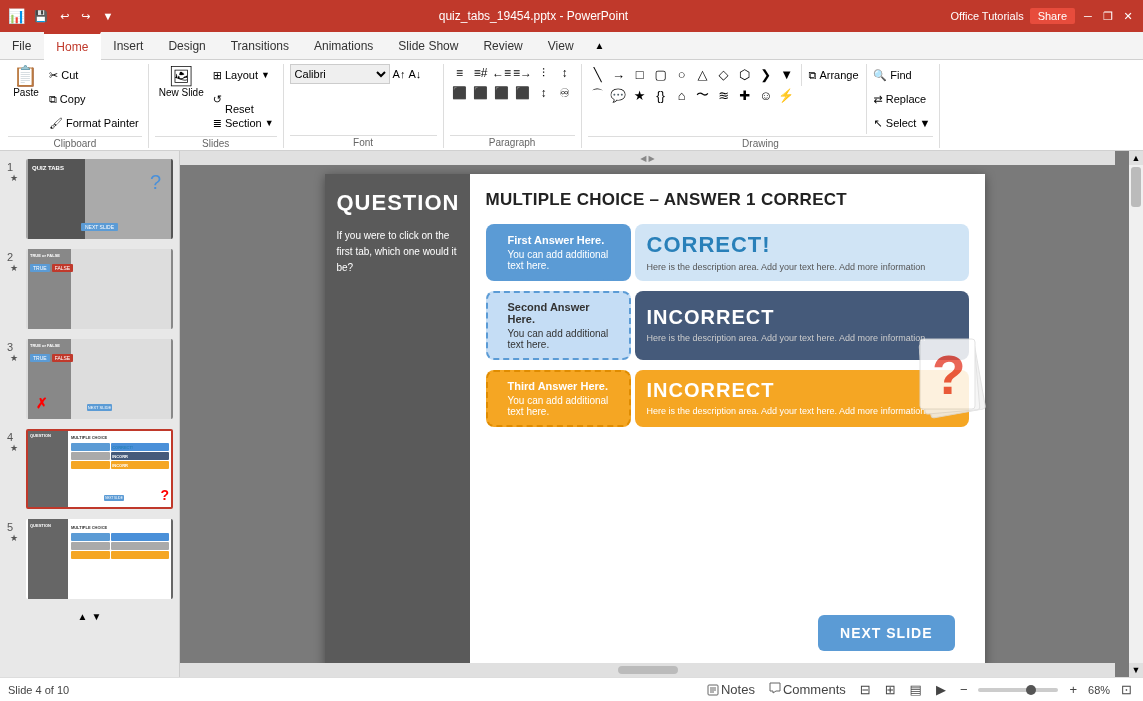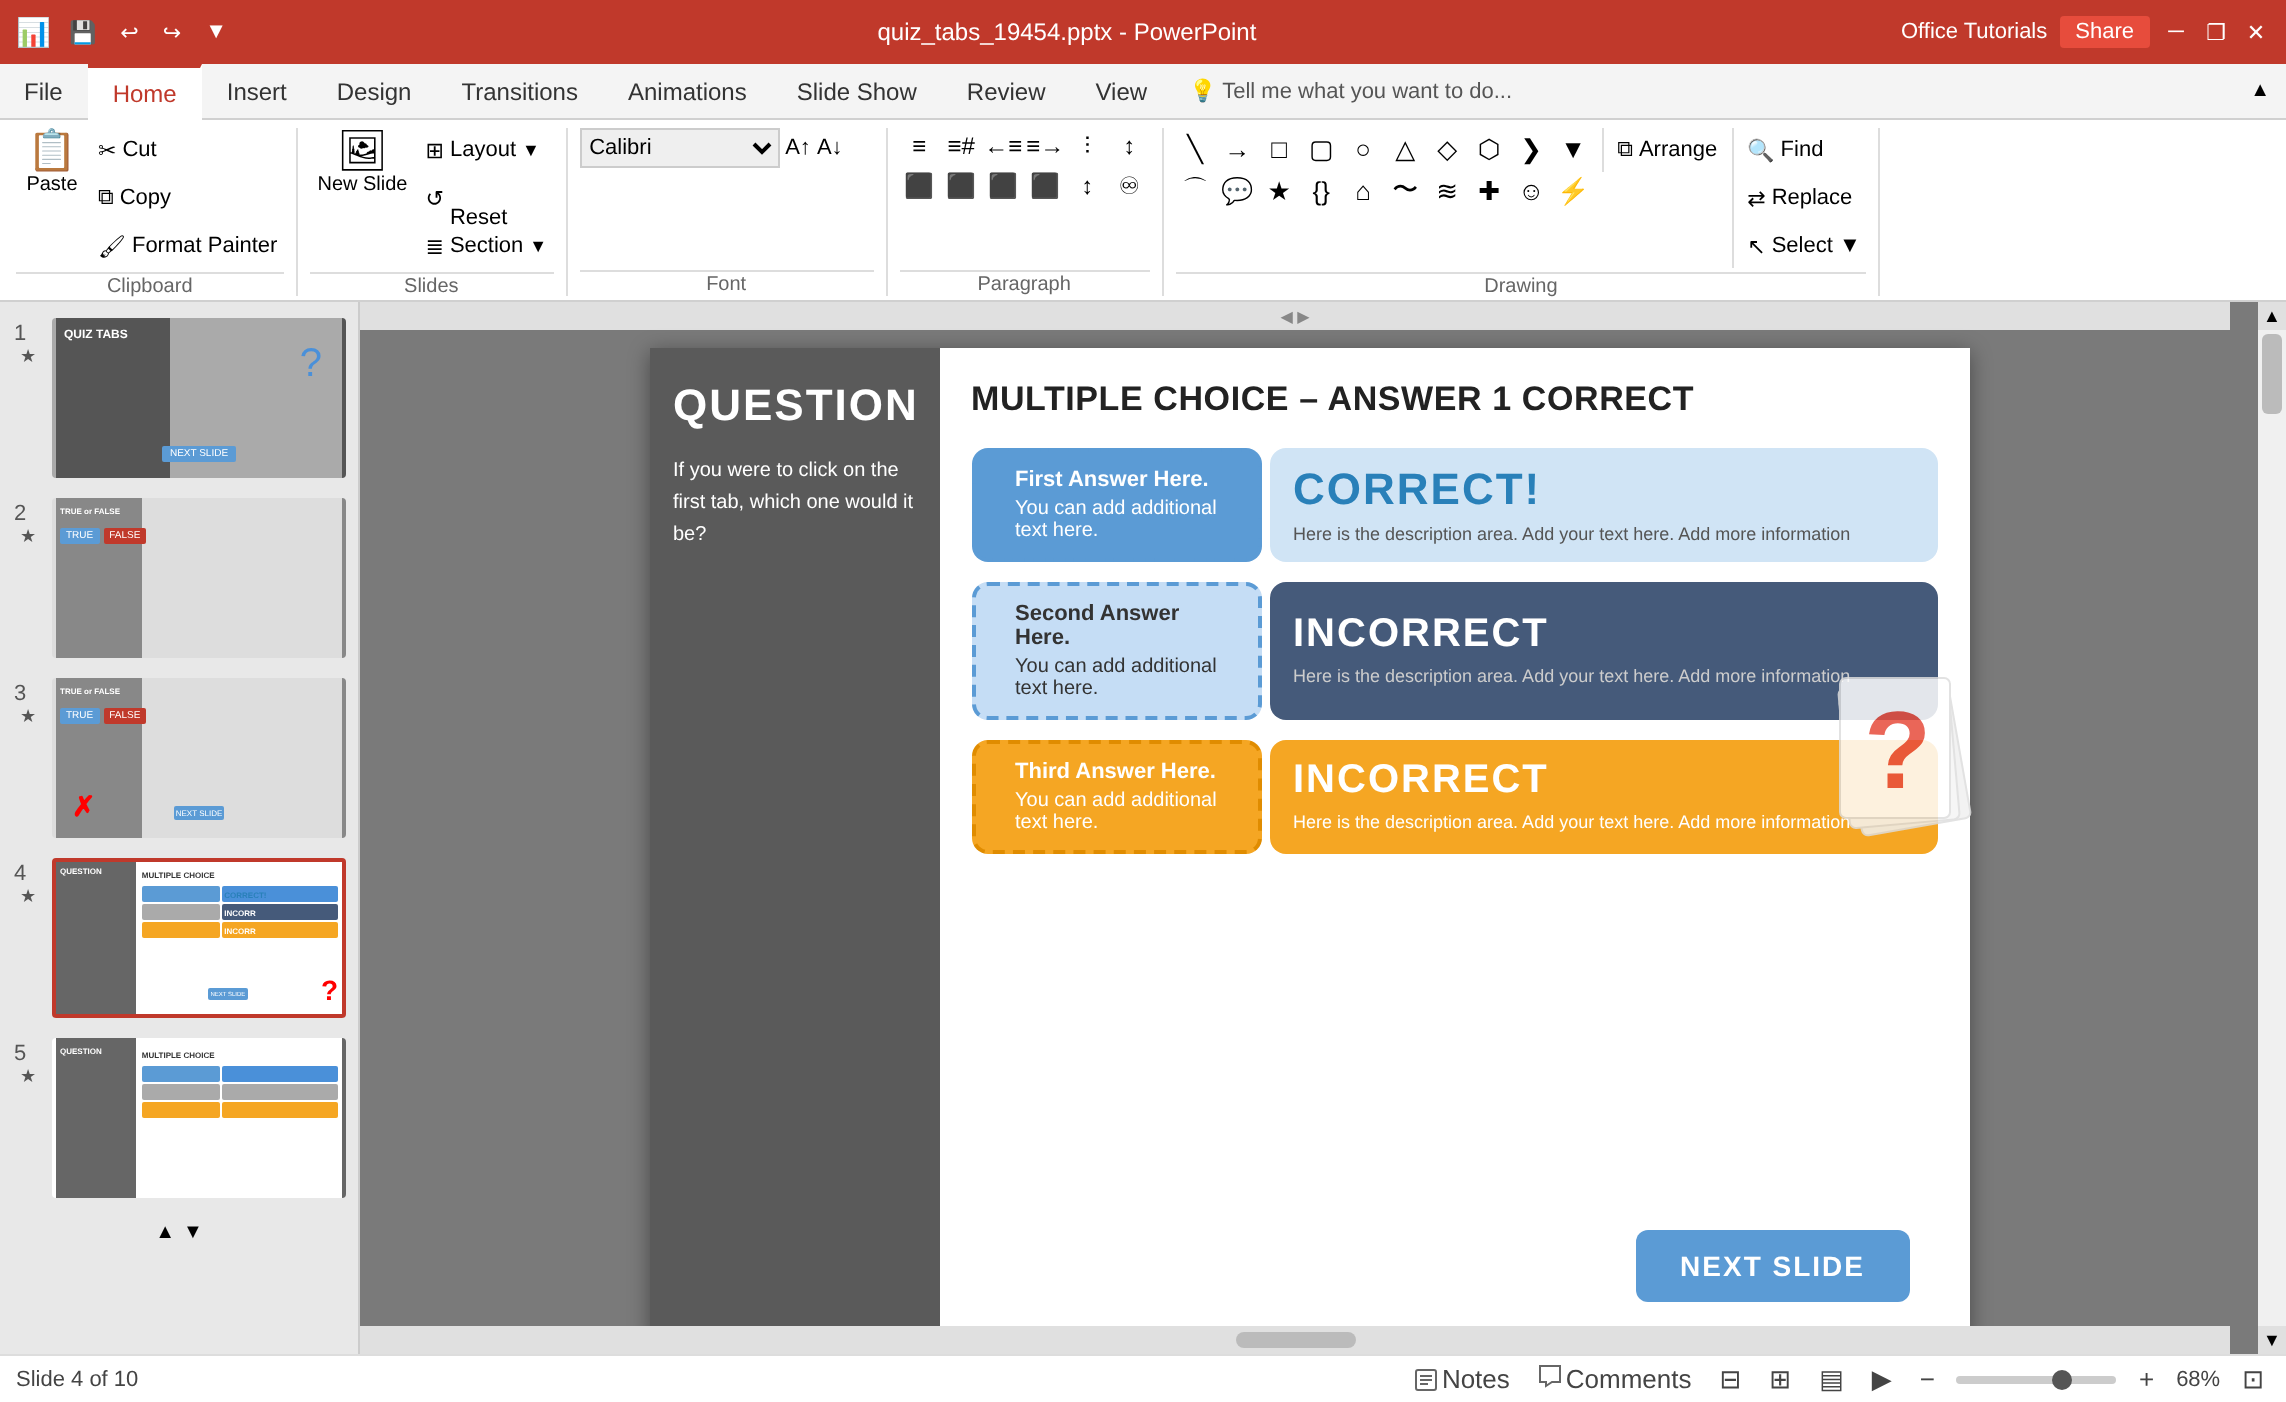--- a/index.html
+++ b/index.html
@@ -126,23 +126,20 @@
   <div class="ribbon-tabs">
     <div class="ribbon-tab">File</div>
     <div class="ribbon-tab active">Home</div>
     <div class="ribbon-tab">Insert</div>
     <div class="ribbon-tab">Design</div>
     <div class="ribbon-tab">Transitions</div>
     <div class="ribbon-tab">Animations</div>
     <div class="ribbon-tab">Slide Show</div>
     <div class="ribbon-tab">Review</div>
     <div class="ribbon-tab">View</div>
-    <div style="flex:1; display:flex; align-items:center; padding:0 8px;">
-      <span style="font-size:11px; color:#555;">💡 <span>Tell me what you want to do...</span></span>
-    </div>
     <div style="display:flex; align-items:center; padding:0 6px;">
       <span class="collapse-btn">▲</span>
     </div>
   </div>
 
   <div class="ribbon-content">
 
     <div class="ribbon-group">
       <div class="ribbon-group-content">
         <div class="ribbon-btn">

